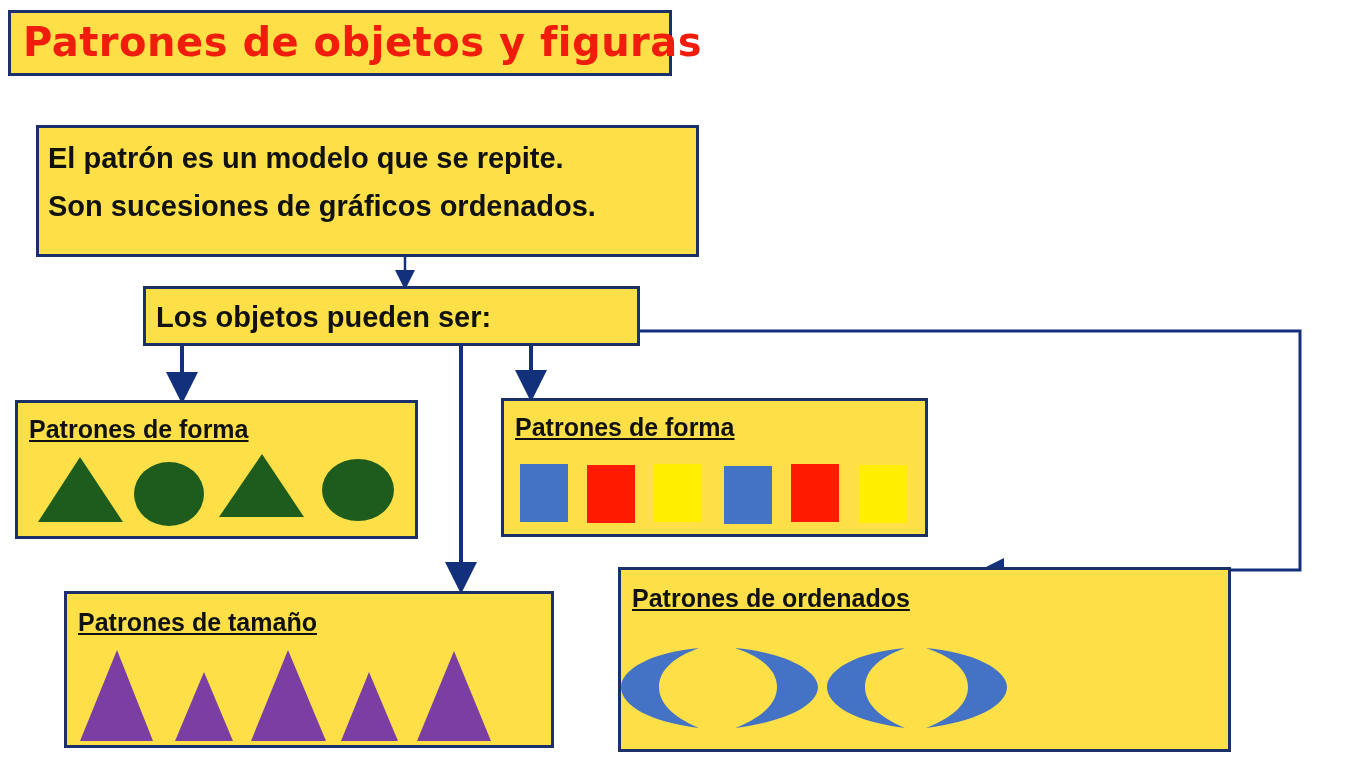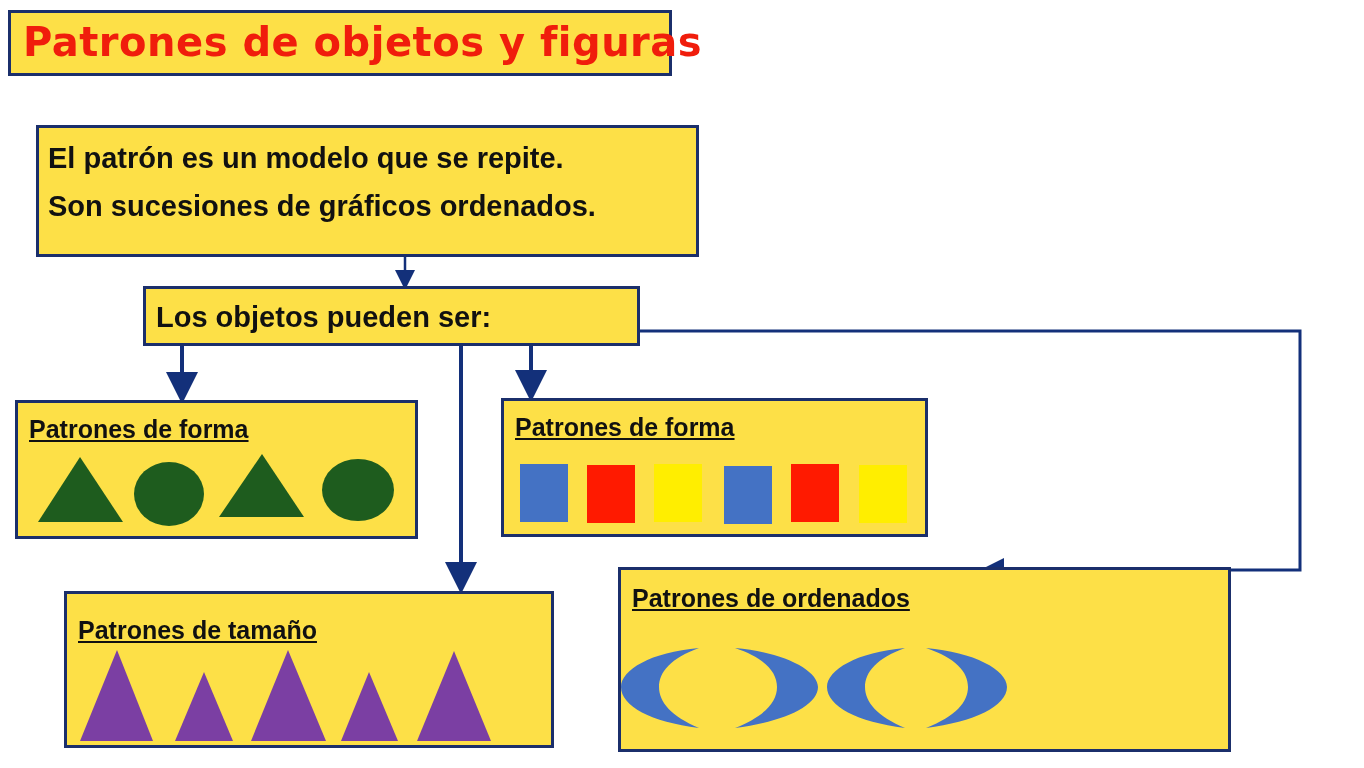--- a/index.html
+++ b/index.html
@@ -94,21 +94,21 @@
   <div class="cat-label" style="left:11px; top:12px;">Patrones de forma</div>
   <div class="sq" style="left:16px; top:63px; background:#4472c4;"></div>
   <div class="sq" style="left:83px; top:64px; background:#ff1a00;"></div>
   <div class="sq" style="left:150px; top:63px; background:#ffee00;"></div>
   <div class="sq" style="left:220px; top:65px; background:#4472c4;"></div>
   <div class="sq" style="left:287px; top:63px; background:#ff1a00;"></div>
   <div class="sq" style="left:355px; top:64px; background:#ffee00;"></div>
 </div>
 
 <div class="box tamano-box">
-  <div class="cat-label" style="left:11px; top:22px;">Patrones de tamaño</div>
+  <div class="cat-label" style="left:11px; top:14px;">Patrones de tamaño</div>
   <svg class="shapes" style="left:0; top:0;" width="486" height="152">
     <polygon points="13,147 86,147 50,56" fill="#7b3fa3"></polygon>
     <polygon points="108,147 166,147 137,78" fill="#7b3fa3"></polygon>
     <polygon points="184,147 259,147 221,56" fill="#7b3fa3"></polygon>
     <polygon points="274,147 331,147 302,78" fill="#7b3fa3"></polygon>
     <polygon points="350,147 424,147 387,57" fill="#7b3fa3"></polygon>
   </svg>
 </div>
 
 <div class="box pos-box">

